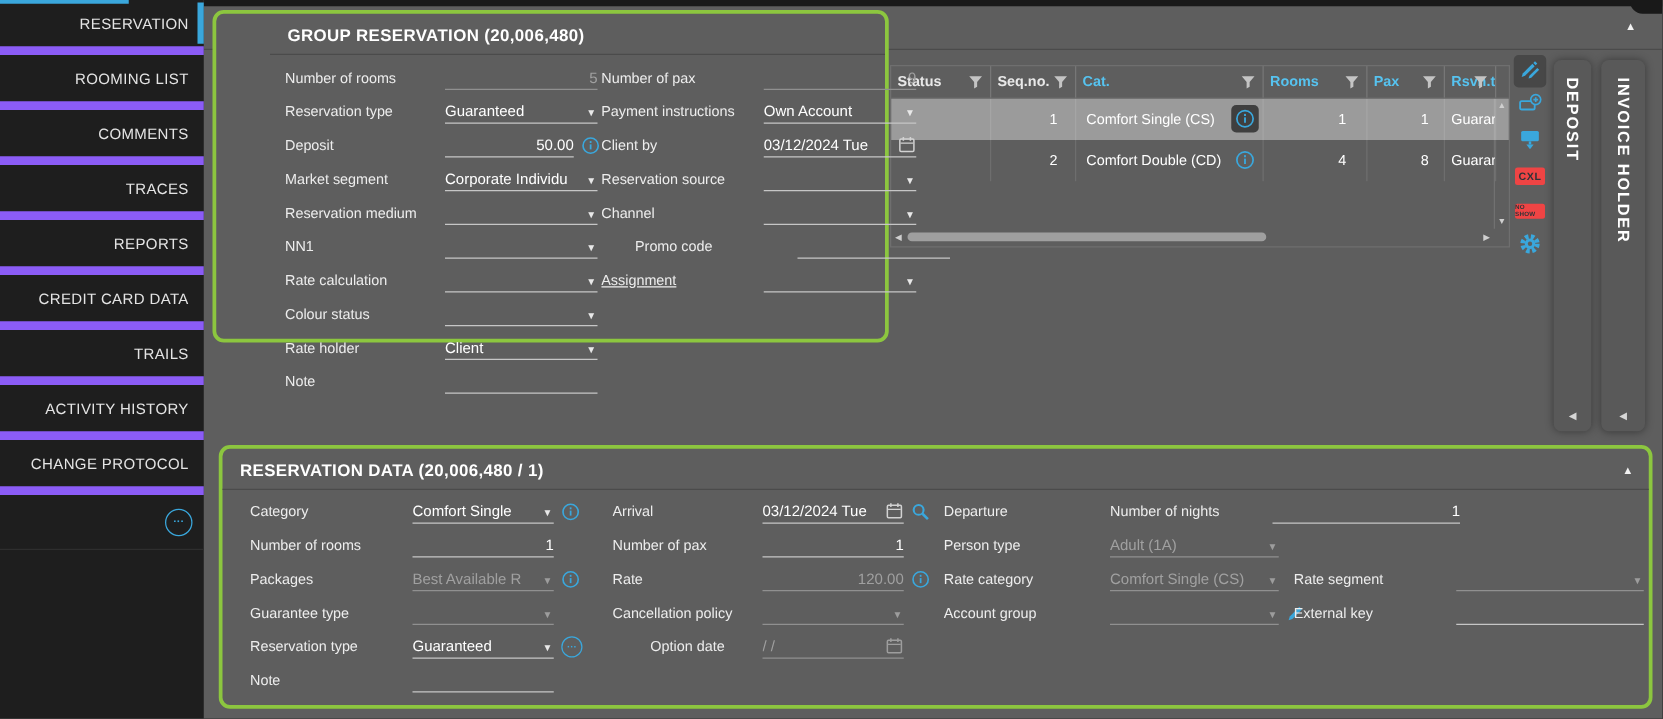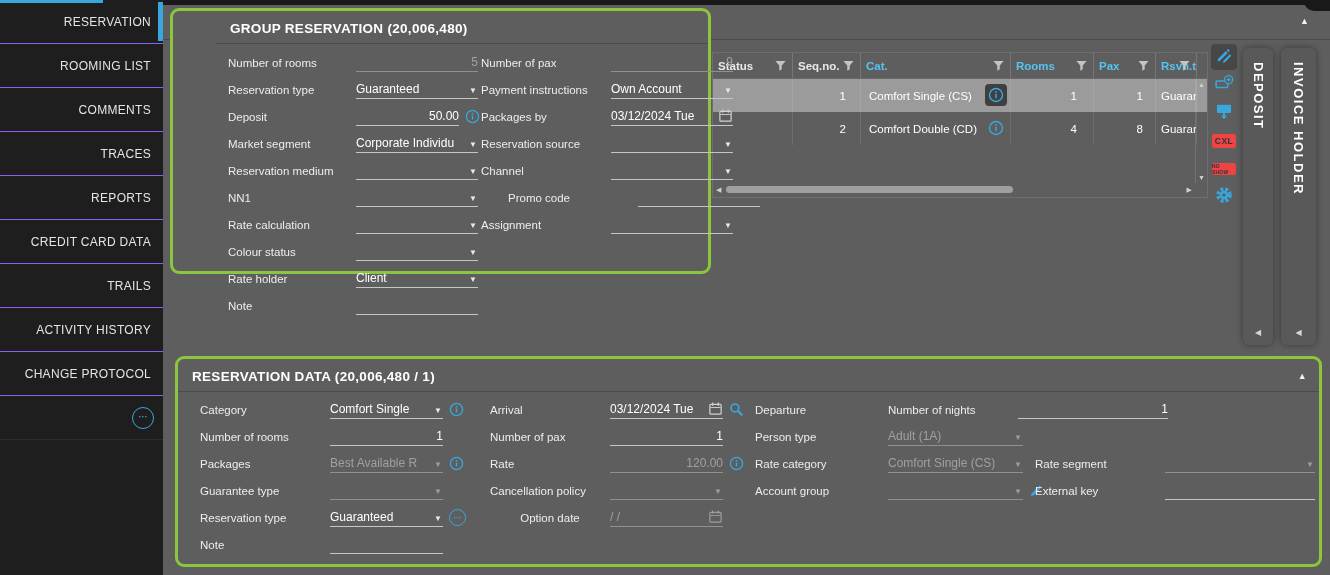--- a/index.html
+++ b/index.html
@@ -6,21 +6,21 @@
   *{box-sizing:border-box;font-family:"Liberation Sans",sans-serif;}
   #app{position:relative;width:1330px;height:575px;background:#5e5e5e;overflow:hidden;}
 
   
   .topstrip{position:absolute;left:163px;top:0;right:0;height:5px;background:#191919;z-index:4;}
   .topcyan{position:absolute;left:0;top:0;width:103px;height:3px;background:#3aa7dc;z-index:6;}
   .topcorner{position:absolute;right:0;top:0;width:26px;height:11px;background:#191919;border-bottom-left-radius:10px;z-index:6;}
 
   
   .sidebar{position:absolute;left:0;top:0;width:163px;height:575px;background:#1e1e1e;z-index:5;}
-  .sbitem{position:relative;height:44px;border-bottom:1px solid #8b5cf6;display:flex;align-items:center;justify-content:flex-end;padding-right:12px;cursor:default;}
+  .sbitem{position:relative;height:44px;border-bottom:7px solid #8b5cf6;display:flex;align-items:center;justify-content:flex-end;padding-right:12px;cursor:default;}
   .sbitem span{font-size:12px;color:#e4e4e4;letter-spacing:.3px;white-space:nowrap;}
   .sbitem.active::after{content:"";position:absolute;right:0;top:2px;bottom:2px;width:5px;background:#3aa7dc;}
   .sbmore{height:44px;border-bottom:1px solid #2e2e2e;display:flex;align-items:center;justify-content:flex-end;padding-right:9px;}
   .morecircle{width:22px;height:22px;border:1.5px solid #3aa7dc;border-radius:50%;color:#3aa7dc;font-size:9px;font-weight:bold;display:flex;align-items:center;justify-content:center;line-height:1;}
 
   
   .rheader{position:absolute;left:163px;top:5px;right:0;height:35px;background:#5e5e5e;border-bottom:1px solid #4b4b4b;z-index:1;}
   .collapse{position:absolute;font-size:9px;color:#f2f2f2;cursor:default;}
 
   
@@ -320,21 +320,21 @@
               <span class="fval r">50.00</span>
             </div>
             <span class="sideico">
               <svg viewBox="0 0 16 16" width="100%" height="100%">
                 <circle cx="8" cy="8" r="6.5" fill="none" stroke="#3aa7dc" stroke-width="1.4"></circle>
                 <rect x="7.25" y="6.9" width="1.5" height="4.3" fill="#3aa7dc"></rect>
                 <rect x="7.25" y="4.1" width="1.5" height="1.7" fill="#3aa7dc"></rect>
               </svg>
             </span>
           </div>
-          <div class="flabel" style="width: 130px;">Packages by</div>
+          <div class="flabel" style="width: 130px;">Client by</div>
           <div class="fctrl" style="width: 125px;">
             <div class="fline" style="width: 122px;">
               <span class="fval" style="right: 18px;">03/12/2024 Tue</span>
               <span class="calico"><svg viewBox="0 0 16 16" width="100%" height="100%">
                   <rect x="2" y="3.5" width="12" height="10.5" rx="1" fill="none" stroke="#d2d2d2" stroke-width="1.3"></rect>
                   <line x1="5" y1="1.6" x2="5" y2="5" stroke="#d2d2d2" stroke-width="1.3"></line>
                   <line x1="11" y1="1.6" x2="11" y2="5" stroke="#d2d2d2" stroke-width="1.3"></line>
                   <line x1="2.6" y1="6.9" x2="13.4" y2="6.9" stroke="#d2d2d2" stroke-width="1"></line>
                 </svg></span>
             </div>
@@ -388,21 +388,21 @@
           </div>
         </div>
         <div class="fieldrow">
           <div class="flabel" style="width: 128px;">Rate calculation</div>
           <div class="fctrl" style="width: 125px;">
             <div class="fline" style="width: 122px;">
               <span class="fval" style="right: 13px;"></span>
               <span class="arrow">▼</span>
             </div>
           </div>
-          <div class="flabel" style="width: 130px;">Assignment</div>
+          <div class="flabel" style="width: 130px; text-decoration: underline;">Assignment</div>
           <div class="fctrl" style="width: 125px;">
             <div class="fline" style="width: 122px;">
               <span class="fval" style="right: 13px;"></span>
               <span class="arrow">▼</span>
             </div>
           </div>
         </div>
         <div class="fieldrow">
           <div class="flabel" style="width: 128px;">Colour status</div>
           <div class="fctrl" style="width: 125px;">

